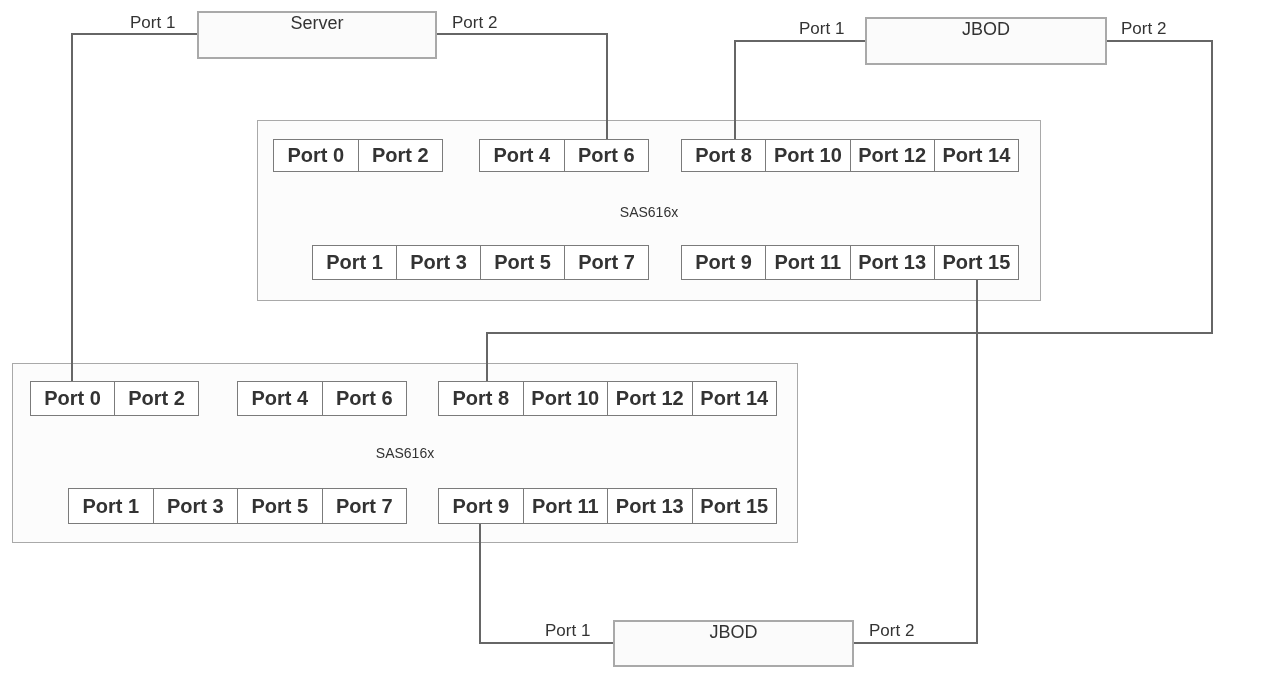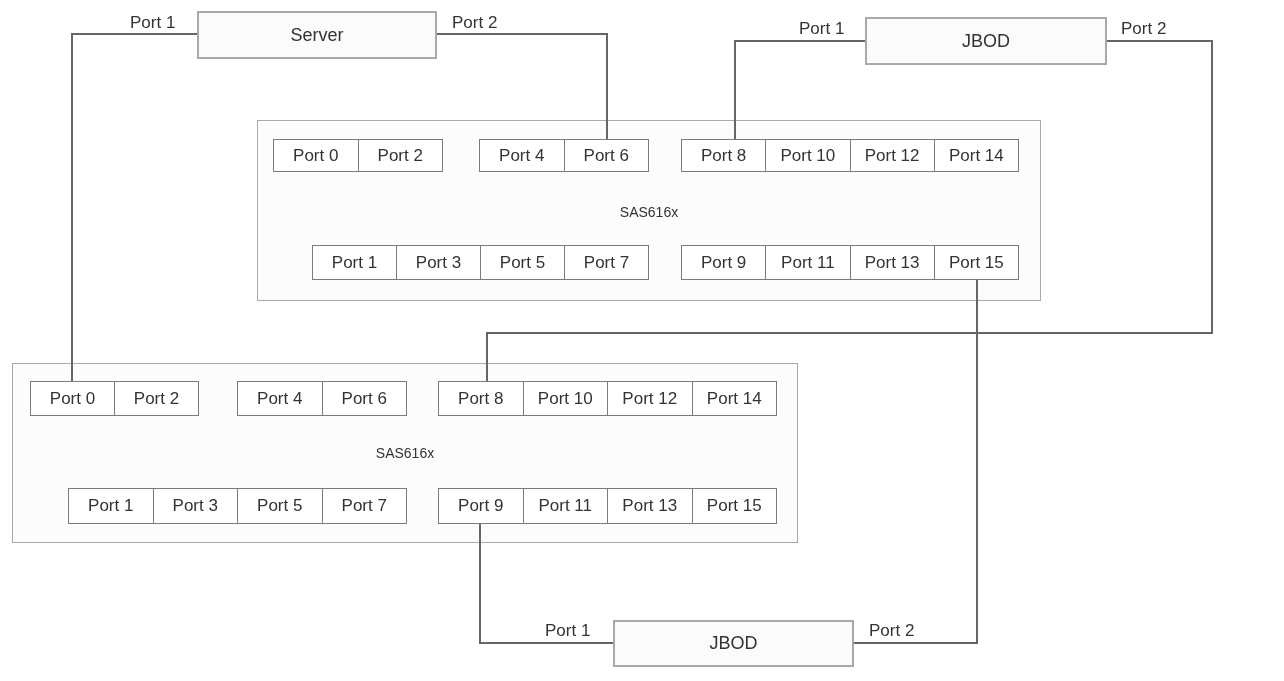--- a/index.html
+++ b/index.html
@@ -3,38 +3,38 @@
 <meta charset="utf-8">
 <style>
   html,body{margin:0;padding:0;background:#ffffff;}
   .canvas{
     position:relative;width:1284px;height:681px;background:#ffffff;
     font-family:"Liberation Sans",sans-serif;color:#333333;overflow:hidden;
   }
   .device{
     position:absolute;box-sizing:border-box;
     border:2px solid #a9a9a9;background:#fbfbfb;
-    display:flex;align-items:center;justify-content:center;
+    display:flex;justify-content:center;
     font-size:18px;z-index:2;
   }
   .switch-box{
     position:absolute;box-sizing:border-box;
     border:1.5px solid #a9a9a9;background:#fcfcfc;z-index:1;
   }
   .switch-label{
     position:absolute;transform:translate(-50%,-50%);
     font-size:14px;white-space:nowrap;z-index:3;
   }
   .port-group{
     position:absolute;box-sizing:border-box;display:flex;
     border:1.5px solid #7b7b7b;background:#ffffff;z-index:3;
   }
   .port-cell{
     flex:1 1 0;display:flex;align-items:center;justify-content:center;
-    font-size:17px;border-left:1.5px solid #7b7b7b;white-space:nowrap;
+    font-size:20px;border-left:1.5px solid #7b7b7b;white-space:nowrap;font-weight:bold;
   }
   .port-cell:first-child{border-left:none;}
   .port-label{
     position:absolute;font-size:17px;white-space:nowrap;z-index:4;
   }
   svg.wires{
     position:absolute;left:0;top:0;z-index:5;pointer-events:none;
   }
 </style>
 </head>

